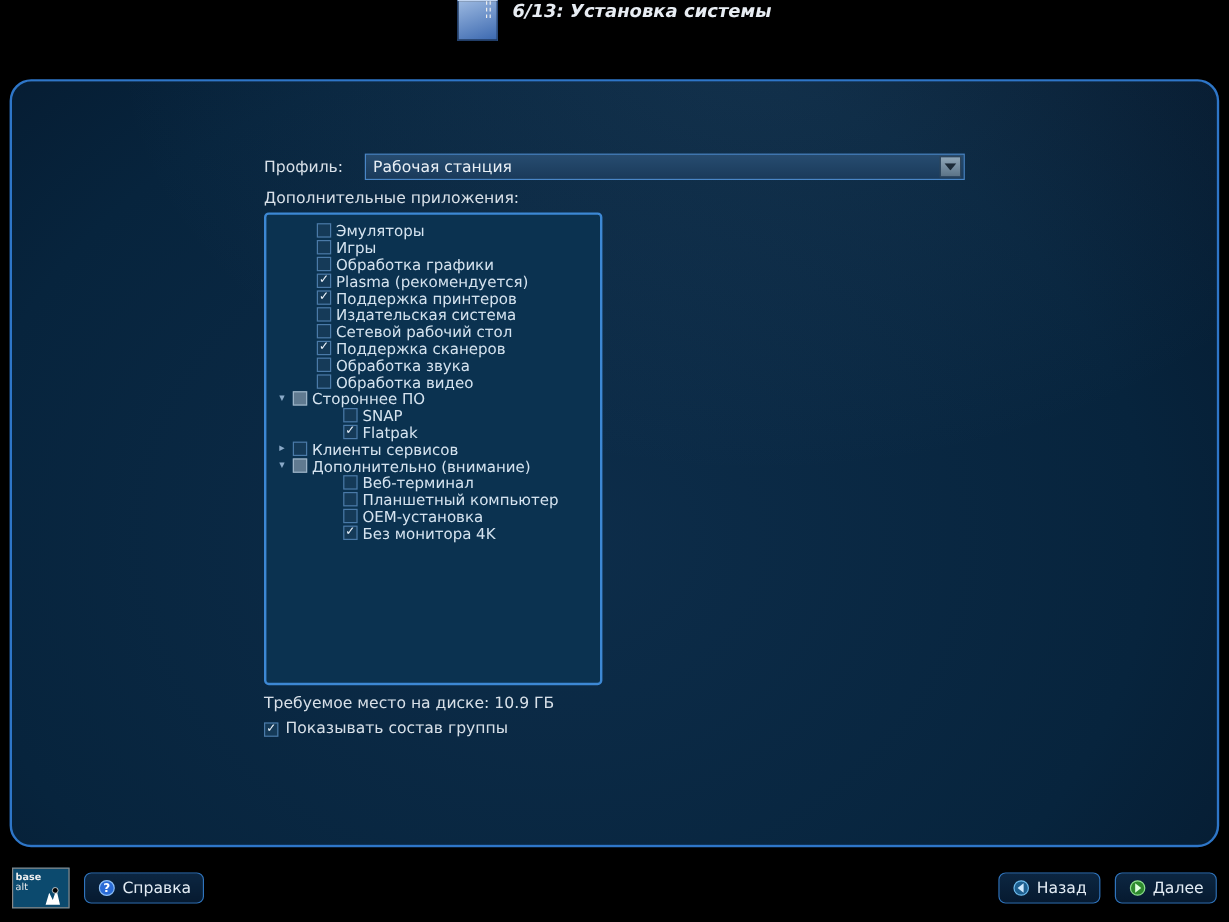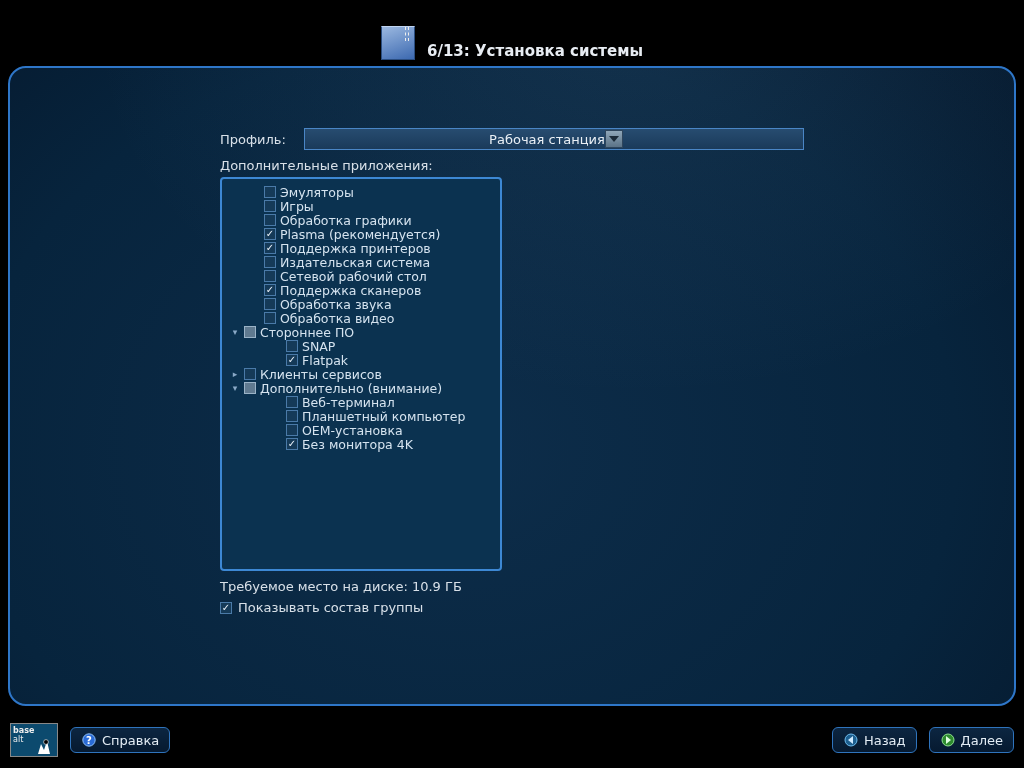--- a/index.html
+++ b/index.html
@@ -8,23 +8,24 @@
     background: #000;
     font-family: "DejaVu Sans", Arial, sans-serif;
     font-size: 13px;
     color: #d8e0e8;
   }
 
   
   .header {
     height: 60px;
     display: flex;
-    align-items: flex-end;
+    align-items: flex-start;
     justify-content: center;
     gap: 12px;
+    font-style: italic;
   }
   .header-icon {
     width: 34px;
     height: 34px;
     background: linear-gradient(160deg, #9bb8e0 0%, #3c69b0 100%);
     border: 1px solid #2a4d80;
     border-top-color: #c1d5f1;
     position: relative;
   }
   .header-icon::after {
@@ -55,21 +56,21 @@
   .label { font-size: 13px; color: #d8e0e8; }
   .select {
     flex: 1;
     height: 22px;
     border: 1px solid #4a86c6;
     background: linear-gradient(#274c70, #1a3a5a);
     display: flex; align-items: center;
     padding: 0 2px 0 6px;
     color: #e9eff5;
     font-size: 13px;
-    justify-content: center;
+    justify-content: space-between;
   }
   .select-btn {
     width: 18px; height: 18px;
     background: linear-gradient(#8fa6b8, #5b7387);
     border: 1px solid #2e455c;
     display: flex; align-items: center; justify-content: center;
   }
   .select-btn svg { display: block; }
 
   .columns { display: flex; gap: 2px; }

